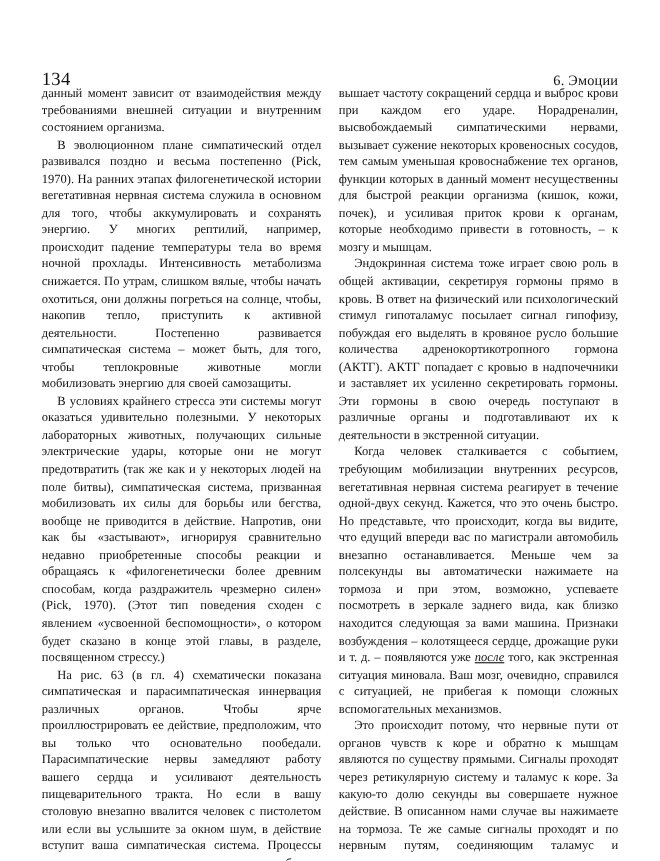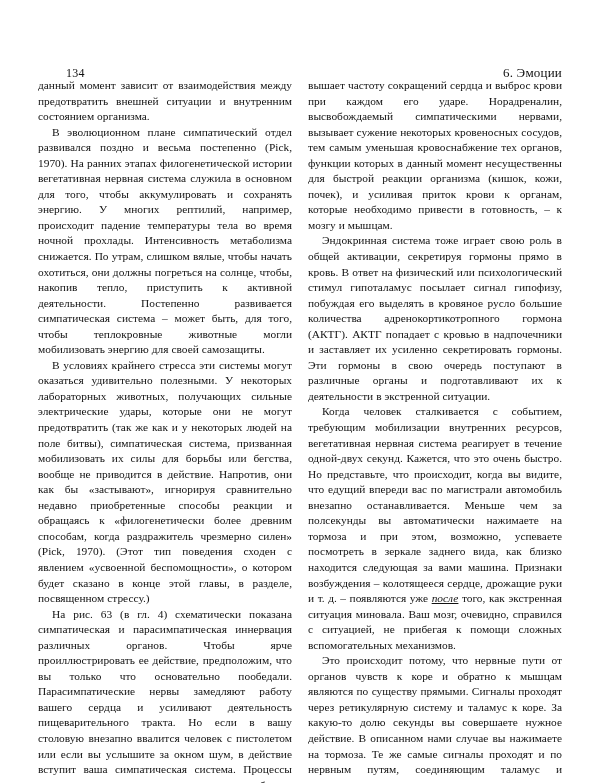--- a/index.html
+++ b/index.html
@@ -30,22 +30,21 @@
     height: 16px;
     display: flex;
     justify-content: space-between;
     align-items: baseline;
     font-size: 11.5px;
     letter-spacing: 0.2px;
     color: #101010;
   }
   .folio {
     font-family: "Liberation Serif", "DejaVu Serif", serif;
-    font-size: 12px;
-    margin-left: 28px;
+    font-size: 17px;
   }
   .chapter-title {
     font-family: "Liberation Serif", "DejaVu Serif", serif;
     font-size: 13px;
     margin-top: 19px;
   }
   .columns {
     position: absolute;
     left: 38px;
     top: 78px;
@@ -87,21 +86,21 @@
 <div class="page">
 
   <div class="running-head">
     <span class="folio">134</span>
     <span class="chapter-title">6. Эмоции</span>
   </div>
 
   <div class="columns">
 
     <div class="col">
-      <p class="cont">данный момент зависит от взаимодействия между предотвратить внешней ситуации и внутренним состоянием организма.</p>
+      <p class="cont">данный момент зависит от взаимодействия между требованиями внешней ситуации и внутренним состоянием организма.</p>
       <p class="indent">В эволюционном плане симпатический отдел развивался поздно и весьма постепенно (Pick, 1970). На ранних этапах филогенетической истории вегетативная нервная система служила в основном для того, чтобы аккумулировать и сохранять энергию. У многих рептилий, например, происходит падение температуры тела во время ночной прохлады. Интенсивность метаболизма снижается. По утрам, слишком вялые, чтобы начать охотиться, они должны погреться на солнце, чтобы, накопив тепло, приступить к активной деятельности. Постепенно развивается симпатическая система – может быть, для того, чтобы теплокровные животные могли мобилизовать энергию для своей самозащиты.</p>
       <p class="indent">В условиях крайнего стресса эти системы могут оказаться удивительно полезными. У некоторых лабораторных животных, получающих сильные электрические удары, которые они не могут предотвратить (так же как и у некоторых людей на поле битвы), симпатическая система, призванная мобилизовать их силы для борьбы или бегства, вообще не приводится в действие. Напротив, они как бы «застывают», игнорируя сравнительно недавно приобретенные способы реакции и обращаясь к «филогенетически более древним способам, когда раздражитель чрезмерно силен» (Pick, 1970). (Этот тип поведения сходен с явлением «усвоенной беспомощности», о котором будет сказано в конце этой главы, в разделе, посвященном стрессу.)</p>
       <p class="indent">На рис. 63 (в гл. 4) схематически показана симпатическая и парасимпатическая иннервация различных органов. Чтобы ярче проиллюстрировать ее действие, предположим, что вы только что основательно пообедали. Парасимпатические нервы замедляют работу вашего сердца и усиливают деятельность пищеварительного тракта. Но если в вашу столовую внезапно ввалится человек с пистолетом или если вы услышите за окном шум, в действие вступит ваша симпатическая система. Процессы пищеварения замедлятся, сердце начнет биться быстрее, и кровь, отхлынув от кожи и органов пищеварения, устремится к мускулам и мозгу; ваши легкие будут сильнее растягиваться и поглощать больше кислорода, зрачки ваших глаз расширятся, чтобы пропускать больше света, потовые железы активизируются, готовые охладить ваше тело во время предстоящего напряжения. Те же симпатические нервы заставят мозговое вещество надпочечников выделять адреналин, а окончания других симпатических нервов будут секретировать медиатор норадреналин, который прямо воздействует на сердце и кровеносные сосуды. Под действием всех этих химических сигналов артериальное давление повысится. Адреналин, циркулирующий в крови, непосредственно по-</p>
     </div>
 
     <div class="col">
       <p class="cont">вышает частоту сокращений сердца и выброс крови при каждом его ударе. Норадреналин, высвобождаемый симпатическими нервами, вызывает сужение некоторых кровеносных сосудов, тем самым уменьшая кровоснабжение тех органов, функции которых в данный момент несущественны для быстрой реакции организма (кишок, кожи, почек), и усиливая приток крови к органам, которые необходимо привести в готовность, – к мозгу и мышцам.</p>
       <p class="indent">Эндокринная система тоже играет свою роль в общей активации, секретируя гормоны прямо в кровь. В ответ на физический или психологический стимул гипоталамус посылает сигнал гипофизу, побуждая его выделять в кровяное русло большие количества адренокортикотропного гормона (АКТГ). АКТГ попадает с кровью в надпочечники и заставляет их усиленно секретировать гормоны. Эти гормоны в свою очередь поступают в различные органы и подготавливают их к деятельности в экстренной ситуации.</p>
       <p class="indent">Когда человек сталкивается с событием, требующим мобилизации внутренних ресурсов, вегетативная нервная система реагирует в течение одной-двух секунд. Кажется, что это очень быстро. Но представьте, что происходит, когда вы видите, что едущий впереди вас по магистрали автомобиль внезапно останавливается. Меньше чем за полсекунды вы автоматически нажимаете на тормоза и при этом, возможно, успеваете посмотреть в зеркале заднего вида, как близко находится следующая за вами машина. Признаки возбуждения – колотящееся сердце, дрожащие руки и т. д. – появляются уже <em>после</em> того, как экстренная ситуация миновала. Ваш мозг, очевидно, справился с ситуацией, не прибегая к помощи сложных вспомогательных механизмов.</p>
       <p class="indent">Это происходит потому, что нервные пути от органов чувств к коре и обратно к мышцам являются по существу прямыми. Сигналы проходят через ретикулярную систему и таламус к коре. За какую-то долю секунды вы совершаете нужное действие. В описанном нами случае вы нажимаете на тормоза. Те же самые сигналы проходят и по нервным путям, соединяющим таламус и гипоталамус, а также по путям, соединяющим гипоталамус с лобными долями коры через миндалины и гиппокамп. Если все системы признают, что поступил сигнал опасности, гипоталамус включает механизм возбуждения вегетативной нервной системы. Это происходит через секунду или около того. Гормональные сигналы от активированного гипофиза передаются, однако, через кровь, и поэтому они движутся медленнее, чем сигналы, идущие по нервным путям. С этим и связана задержка физиологической реакции. Конечно, с точки зрения биологической адаптации важно то, что вы были бы готовы бороться, бежать или предпринимать другие действия, если бы опасность была связана с внезапным нападением. И это позволяет объяснить, по-</p>

